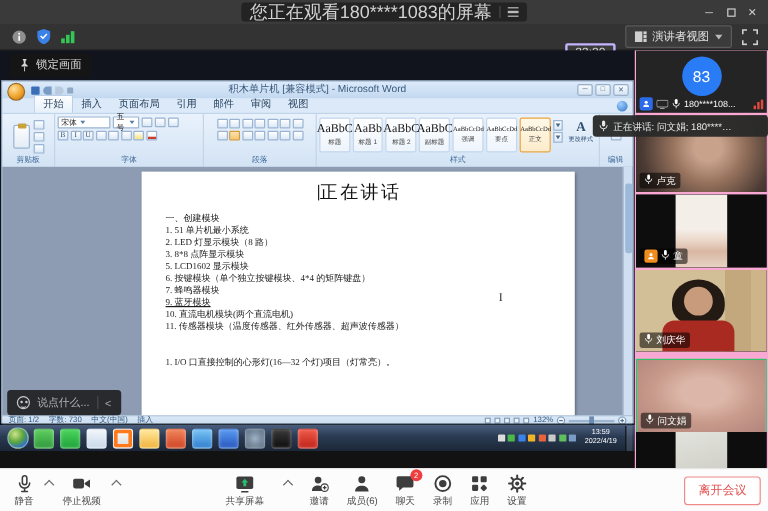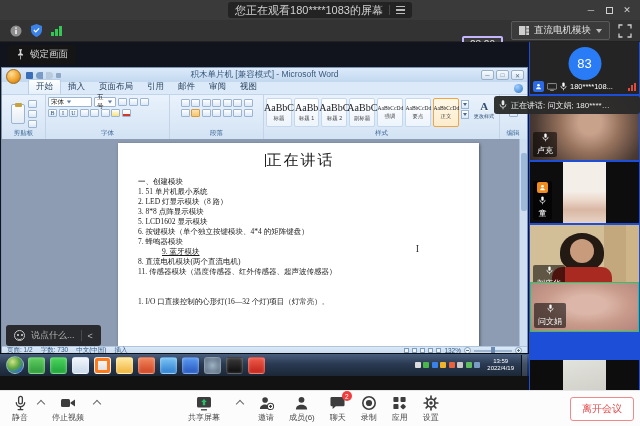--- a/index.html
+++ b/index.html
@@ -5,21 +5,21 @@
   * { margin:0; padding:0; box-sizing:border-box; }
   html,body { width:640px; height:426px; overflow:hidden; background:#1e1e1e;
               font-family:"Liberation Sans", sans-serif; }
   #app { position:relative; width:640px; height:426px; background:#2b2b2b; overflow:hidden; }
 
   
   .titlebar { position:absolute; left:0; top:0; width:640px; height:20px; background:#3a3a3a; }
   .banner-pill { position:absolute; left:50%; top:2px; transform:translateX(-50%);
     height:16px; background:#232323; border-radius:3px; display:flex; align-items:center;
     padding:0 7px; gap:6px; }
-  .banner-text { font-size:11px; color:#d2d2d2; white-space:nowrap; }
+  .banner-text { font-size:15px; color:#d2d2d2; white-space:nowrap; }
   .banner-divider { width:1px; height:10px; background:#4a4a4a; }
   .menu-icon { display:flex; flex-direction:column; gap:2px; }
   .menu-icon i { display:block; width:9px; height:1.2px; background:#bbb; }
   .winbtns { position:absolute; right:4px; top:0; height:20px; display:flex; align-items:center; }
   .wb { width:18px; height:16px; display:flex; align-items:center; justify-content:center;
         color:#cfcfcf; font-size:9px; cursor:default; }
   .wb .maxbox { width:7px; height:7px; border:1px solid #cfcfcf; }
 
   
   .topbar { position:absolute; left:0; top:20px; width:640px; height:22px; background:#333333;
@@ -116,21 +116,21 @@
 
   .doc-area { position:relative; height:207px; background:#8d9cb3; overflow:hidden; }
   .page { position:absolute; left:116px; top:4px; width:361px; height:220px; background:#ffffff;
       box-shadow:1px 1px 3px rgba(0,0,0,.45); padding:8px 18px 0 20px; }
   .doc-title { text-align:center; font-family:"Liberation Serif",serif; font-size:15px; color:#111;
       letter-spacing:2px; margin-bottom:7px; }
   .doc-caret { display:inline-block; width:1px; height:13px; background:#222; margin-right:1px; vertical-align:-2px; }
   .doc-line { font-family:"Liberation Serif",serif; font-size:7.5px; color:#1c1c1c; line-height:10px;
       white-space:nowrap; }
   .doc-line.sec { color:#111; }
-  .doc-line.u { text-decoration:underline;margin-left:24px; }
+  .doc-line.u { text-decoration:underline; }
   .doc-gap { height:20px; }
   .ibeam { position:absolute; right:60px; top:100px; font-family:"Liberation Serif",serif; font-size:10px;
       color:#333; }
   .vscroll { position:absolute; right:0; top:0; bottom:0; width:8px; background:#cfdff1;
       border-left:1px solid #a9c0d8; }
   .vthumb { position:absolute; left:1px; top:14px; width:6px; height:58px; background:#9db9d9; border-radius:2px; }
 
   .word-status { height:8px; background:linear-gradient(#dce9f7,#c6daef); border-top:1px solid #aec5dd;
       display:flex; align-items:center; gap:8px; padding:0 5px; }
   .ws-text { font-size:6.5px; color:#33597e; white-space:nowrap; }
@@ -166,52 +166,52 @@
   .smiley { width:11px; height:11px; border-radius:50%; border:1.2px solid #c9c9c9; position:relative; }
   .smiley:before { content:""; position:absolute; left:2px; top:3px; width:1.5px; height:1.5px;
       background:#c9c9c9; border-radius:50%; box-shadow:4px 0 0 #c9c9c9; }
   .smiley:after { content:""; position:absolute; left:2.2px; top:6px; width:4.5px; height:2px;
       border-bottom:1.2px solid #c9c9c9; border-radius:0 0 4px 4px; }
   .chat-ph { font-size:9px; color:#b5b5b5; white-space:nowrap; }
   .chat-div { width:1px; height:11px; background:#4a4a4a; }
   .chat-collapse { color:#b5b5b5; font-size:9px; }
 
   
-  .sidebar { position:absolute; left:529px; top:42px; width:111px; height:348px; background:#1d4ed8; overflow:hidden; }
+  .sidebar { position:absolute; left:529px; top:42px; width:111px; height:348px; background:#f9a8d4; overflow:hidden; }
   .tile { position:absolute; left:1px; width:109px; background:#242424; overflow:hidden; }
   .t1 { top:0; height:52px; }
   .avatar-circle { position:absolute; left:50%; top:5px; transform:translateX(-50%); width:33px; height:33px;
       border-radius:50%; background:#2a7bf6; color:#fff; font-size:13px; display:flex; align-items:center;
       justify-content:center; }
   .t1-bar { position:absolute; left:3px; right:3px; bottom:2px; display:flex; align-items:center; gap:3px; }
   .badge-blue { width:11px; height:11px; border-radius:2px; background:#2b6bea; display:flex; align-items:center;
       justify-content:center; }
   .badge-orange { width:11px; height:11px; border-radius:2px; background:#f08c1e; display:flex; align-items:center;
       justify-content:center; }
   .t-name { font-size:7.5px; color:#fff; white-space:nowrap; overflow:hidden; }
   .bars-red { margin-left:auto; display:flex; align-items:flex-end; gap:1px; height:8px; }
   .bars-red i { width:2px; background:#e04a3f; display:block; }
   .bars-red i:nth-child(1){height:3px;} .bars-red i:nth-child(2){height:5.5px;} .bars-red i:nth-child(3){height:8px;}
   .t2 { top:54px; height:64px; background:radial-gradient(circle at 55% 42%, #c9a28c 0 16%, #96725d 42%, #4a3a33 78%, #352b27); }
   .t3 { top:120px; height:61px; background:#0d0d0d; }
   .t4 { top:183px; height:68px; }
-  .t5 { top:240px; height:50px; border:1.5px solid #2ec56a;
+  .t5 { top:257px; height:62px; border:1.5px solid #2ec56a;
       background:radial-gradient(ellipse at 52% 45%, #dcb6a8 0 25%, #c79a8b 55%, #b2827a); }
   .t6 { top:318px; height:62px; background:#0d0d0d; }
   .pillar { position:absolute; left:30%; top:0; bottom:0; width:40%; }
   .t3 .pillar { background:linear-gradient(#f4eee8 0 48%, #ecd9cb 62%, #d9b7a4 78%, #e7d3c4); }
   .t6 .pillar { background:linear-gradient(165deg,#e3e3dd,#cfcfc8 60%,#dadad2); }
   .t4 .wall { position:absolute; inset:0; background:linear-gradient(90deg,#d3bf97 0 68%, #c2a87c 68% 88%, #cdb489 88%); }
   .t4 .hair { position:absolute; left:30px; top:8px; width:44px; height:38px; border-radius:50% 50% 42% 42%;
       background:#241a14; }
   .t4 .face { position:absolute; left:40px; top:14px; width:24px; height:24px; border-radius:50%; background:#c99b7d; }
   .t4 .shirt { position:absolute; left:22px; top:42px; width:60px; height:26px; border-radius:10px 10px 0 0;
       background:#a82a20; }
   .name-tag { position:absolute; left:3px; bottom:3px; background:rgba(0,0,0,.55); border-radius:2px;
-      display:flex; align-items:center; gap:3px; padding:1px 4px;flex-direction:column; }
+      display:flex; gap:3px; padding:1px 4px; }
   .name-tag span { font-size:8px; color:#fff; white-space:nowrap; }
 
   .toast { position:absolute; left:494px; top:96px; width:146px; height:18px; background:rgba(42,42,42,.96);
       border-radius:3px; display:flex; align-items:center; gap:4px; padding:0 5px; z-index:40; }
   .toast span { font-size:8px; color:#e9e9e9; white-space:nowrap; overflow:hidden; }
 
   
   .bottombar { position:absolute; left:0; top:390px; width:640px; height:36px; background:#fcfcfc;
       border-top:1px solid #e6e6e6; }
   .bb-item { display:flex; flex-direction:column; align-items:center; gap:1px; }
@@ -272,21 +272,21 @@
     </div>
     <div class="topbar-right">
       <span class="clock">23:20</span>
       <div class="view-btn">
         <svg width="10" height="9" viewBox="0 0 10 9">
           <rect x="0" y="0" width="6.3" height="9" fill="#cfcfcf"></rect>
           <rect x="7.2" y="0" width="2.8" height="2.6" fill="#cfcfcf"></rect>
           <rect x="7.2" y="3.2" width="2.8" height="2.6" fill="#cfcfcf"></rect>
           <rect x="7.2" y="6.4" width="2.8" height="2.6" fill="#cfcfcf"></rect>
         </svg>
-        <span>直流电机模块</span>
+        <span>演讲者视图</span>
         <span class="caret-down"></span>
       </div>
       <svg class="fs-btn" viewBox="0 0 14 14">
         <path d="M1 4.5V1h3.5M9.5 1H13v3.5M13 9.5V13H9.5M4.5 13H1V9.5" fill="none" stroke="#cfcfcf" stroke-width="1.3"></path>
       </svg>
     </div>
   </div>
 
   <div class="stage">
 
@@ -437,21 +437,21 @@
         <div class="page">
           <div class="doc-title"><span class="doc-caret"></span><span>正在讲话</span></div>
           <div class="doc-line sec">一、创建模块</div>
           <div class="doc-line">1. 51 单片机最小系统</div>
           <div class="doc-line">2. LED 灯显示模块（8 路）</div>
           <div class="doc-line">3. 8*8 点阵显示模块</div>
           <div class="doc-line">5. LCD1602 显示模块</div>
           <div class="doc-line">6. 按键模块（单个独立按键模块、4*4 的矩阵键盘）</div>
           <div class="doc-line">7. 蜂鸣器模块</div>
           <div class="doc-line u">9. 蓝牙模块</div>
-          <div class="doc-line">8. 直流电机模块(两个直流电机)</div>
+          <div class="doc-line">10. 直流电机模块(两个直流电机)</div>
           <div class="doc-line">11. 传感器模块（温度传感器、红外传感器、超声波传感器）</div>
           <div class="doc-gap"></div>
           <div class="doc-line">1. I/O 口直接控制的心形灯(16—32 个灯)项目（灯常亮）。</div>
           <span class="ibeam">I</span>
         </div>
         <div class="vscroll">
             <span class="vthumb"></span>
           </div>
       </div>
 

